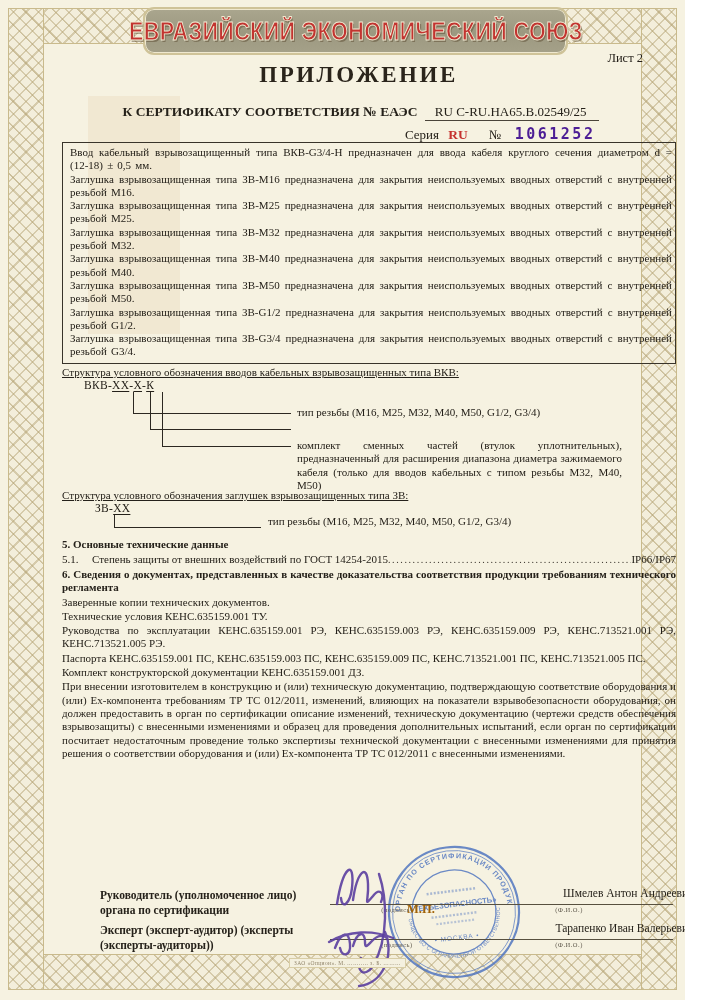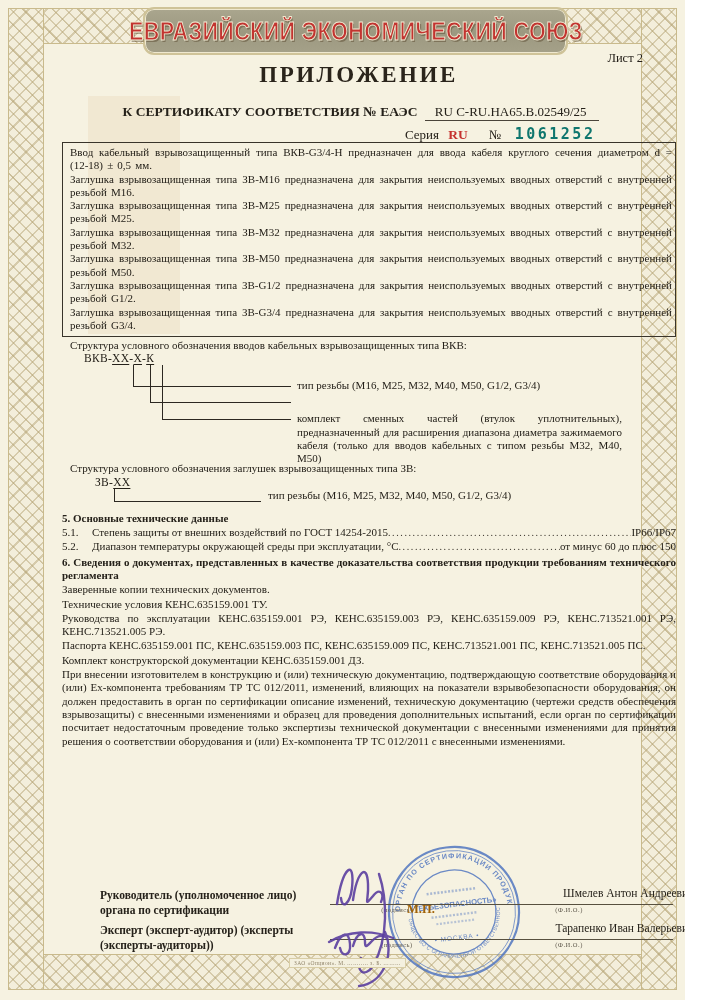--- a/index.html
+++ b/index.html
@@ -32,27 +32,27 @@
   .title{position:absolute;left:16px;top:62px;width:100%;text-align:center;
       font-size:23px;font-weight:bold;letter-spacing:2.5px;color:#2a241b;}
   .certline{position:absolute;left:0;top:104px;width:100%;text-align:center;font-size:13.5px;}
   .certline .lbl{font-weight:bold;margin-left:36px;}
   .certline .num{font-size:13px;font-weight:normal;border-bottom:1px solid #4a443a;
       padding:0 12px 1px 10px;margin-left:4px;}
   .seriesline{position:absolute;left:405px;top:125px;font-size:13px;white-space:nowrap;}
   .series-ru{color:#c5322e;font-weight:bold;margin:0 18px 0 6px;font-size:13.5px;}
   .no-sign{margin-right:10px;}
   .blank-num{font-family:"DejaVu Sans Mono","Liberation Mono",monospace;font-weight:bold;
-      color:#0f766e;font-size:15px;letter-spacing:2.5px;}
+      color:#4c1d95;font-size:15px;letter-spacing:2.5px;}
   
   .content{position:absolute;left:62px;top:142px;width:614px;font-size:11px;
       line-height:13.3px;text-align:justify;z-index:3;}
   .intro-box{border:1.5px solid #39342a;padding:3px 3px 4px 7px;}
   .intro-box p{margin:0;word-spacing:1.4px;}
-  .s-intro{margin:2px 0 0 8px;}
+  .s-intro{margin:2px 0 0 0;text-decoration:underline;}
   .diagram{position:relative;}
   .vkv-diagram{height:108px;}
   .zv-diagram{height:34px;}
   .code{position:absolute;left:22px;top:0;font-size:11.5px;letter-spacing:.3px;}
   .code u{text-decoration:underline;text-underline-offset:2px;}
   .lshape{position:absolute;border-left:1.2px solid #2c2821;border-bottom:1.2px solid #2c2821;}
   .dlabel{position:absolute;text-align:justify;}
   .sec-head{font-weight:bold;margin:2px 0 0 0;}
   .techrow{display:flex;margin-top:1px;}
   .techrow .num{width:30px;flex:none;}
@@ -108,20 +108,21 @@
     <span class="blank-num">1061252</span>
   </div>
 
   <div class="content">
 
     <div class="intro-box">
       <p>Ввод кабельный взрывозащищенный типа ВКВ-G3/4-Н предназначен для ввода кабеля круглого сечения диаметром d = (12-18) ± 0,5 мм.</p>
       <p>Заглушка взрывозащищенная типа ЗВ-М16 предназначена для закрытия неиспользуемых вводных отверстий с внутренней резьбой М16.</p>
       <p>Заглушка взрывозащищенная типа ЗВ-М25 предназначена для закрытия неиспользуемых вводных отверстий с внутренней резьбой М25.</p>
       <p>Заглушка взрывозащищенная типа ЗВ-М32 предназначена для закрытия неиспользуемых вводных отверстий с внутренней резьбой М32.</p>
+      <p>Заглушка взрывозащищенная типа ЗВ-М40 предназначена для закрытия неиспользуемых вводных отверстий с внутренней резьбой М40.</p>
       <p>Заглушка взрывозащищенная типа ЗВ-М50 предназначена для закрытия неиспользуемых вводных отверстий с внутренней резьбой М50.</p>
       <p>Заглушка взрывозащищенная типа ЗВ-G1/2 предназначена для закрытия неиспользуемых вводных отверстий с внутренней резьбой G1/2.</p>
       <p>Заглушка взрывозащищенная типа ЗВ-G3/4 предназначена для закрытия неиспользуемых вводных отверстий с внутренней резьбой G3/4.</p>
     </div>
 
     <p class="s-intro">Структура условного обозначения вводов кабельных взрывозащищенных типа ВКВ:</p>
 
     <div class="diagram vkv-diagram">
       <div class="code"><span>ВКВ-</span><u>ХХ</u><span>-</span><u>Х</u><span>-</span><u>К</u></div>
       <div class="lshape" style="left:71px;top:13px;height:21px;width:157px;"></div>
@@ -139,26 +140,20 @@
       <div class="dlabel" style="left:206px;top:13px;width:380px;">тип резьбы (М16, М25, М32, М40, М50, G1/2, G3/4)</div>
     </div>
 
     <p class="sec-head">5.  Основные технические данные</p>
 
     <div class="techrow">
       <span class="num">5.1.</span>
       <span class="t">Степень защиты от внешних воздействий по ГОСТ 14254-2015 </span>
       <span class="leader"></span>
       <span class="v"> IP66/IP67</span>
-    </div>
-    <div class="techrow">
-      <span class="num">5.2.</span>
-      <span class="t">Диапазон температуры окружающей среды при эксплуатации, °С </span>
-      <span class="leader"></span>
-      <span class="v"> от минус 60 до плюс 150</span>
     </div>
 
     <p class="sec-head">6.  Сведения о документах, представленных в качестве доказательства соответствия продукции требованиям технического регламента</p>
     <p class="docp">Заверенные копии технических документов.</p>
     <p class="docp">Технические условия КЕНС.635159.001 ТУ.</p>
     <p class="docp">Руководства по эксплуатации КЕНС.635159.001 РЭ, КЕНС.635159.003 РЭ, КЕНС.635159.009 РЭ, КЕНС.713521.001 РЭ, КЕНС.713521.005 РЭ.</p>
     <p class="docp">Паспорта КЕНС.635159.001 ПС, КЕНС.635159.003 ПС, КЕНС.635159.009 ПС, КЕНС.713521.001 ПС, КЕНС.713521.005 ПС.</p>
     <p class="docp">Комплект конструкторской документации КЕНС.635159.001 ДЗ.</p>
     <p class="docp">При внесении изготовителем в конструкцию и (или) техническую документацию, подтверждающую соответствие оборудования и (или) Ех-компонента требованиям ТР ТС 012/2011, изменений, влияющих на показатели взрывобезопасности оборудования, он должен предоставить в орган по сертификации описание изменений, техническую документацию (чертежи средств обеспечения взрывозащиты) с внесенными изменениями и образец для проведения дополнительных испытаний, если орган по сертификации посчитает недостаточным проведение только экспертизы технической документации с внесенными изменениями для принятия решения о соответствии оборудования и (или) Ех-компонента ТР ТС 012/2011 с внесенными изменениями.</p>
   </div>

